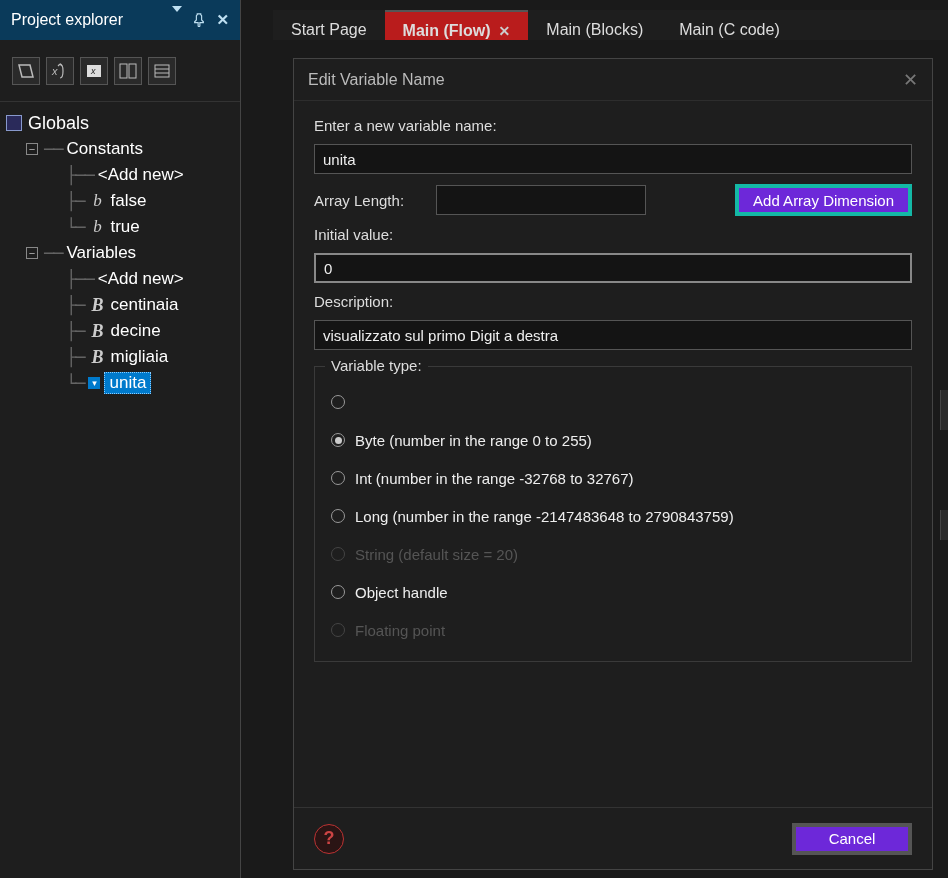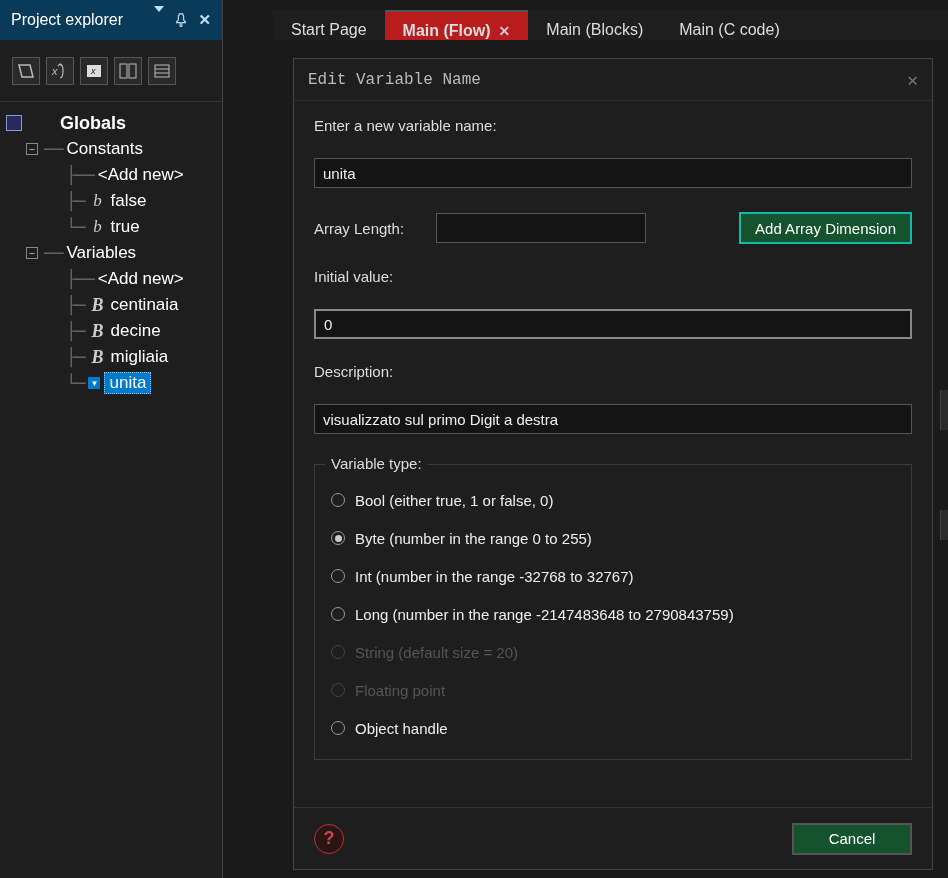--- a/index.html
+++ b/index.html
@@ -10,21 +10,21 @@
     color: #ddd;
     width: 948px;
     height: 878px;
     overflow: hidden;
     position: relative;
   }
   
   .left-panel {
     position: absolute;
     left: 0; top: 0;
-    width: 223px;
+    width: 241px;
     height: 878px;
     background: #1e1e1e;
     border-right: 1px solid #444;
   }
   .panel-header {
     height: 40px;
     background: #0a3a5a;
     color: #fff;
     font-size: 16px;
     display: flex;
@@ -115,21 +115,21 @@
     color: #ccc;
   }
   .node-icon.big { font-size: 18px; font-weight: bold; }
   .globals-icon {
     width: 16px; height: 16px;
     background: #2a2a5a;
     border: 1px solid #8899cc;
     margin-right: 6px;
   }
   .node-label { color: #fff; }
-  .node-label.bold { font-weight: bold; font-size: 18px; margin-left: 32px; }
+  .node-label.bold { font-weight: normal; font-size: 18px; }
   .selected-node {
     background: #007acc;
     color: #fff;
     padding: 0 4px;
     border: 1px dotted #88ccff;
   }
   .sel-marker {
     width: 12px; height: 12px;
     background: #007acc;
     display: inline-flex;
@@ -188,29 +188,28 @@
   }
   .dialog-title {
     height: 42px;
     display: flex;
     align-items: center;
     justify-content: space-between;
     padding: 0 14px;
     color: #bbb;
     font-size: 16px;
     border-bottom: 1px solid #2d2d2d;
-    font-family: Liberation Mono, monospace;
   }
   .dialog-close { color: #777; font-size: 18px; cursor: pointer; }
   .dialog-body {
     padding: 16px 20px;
     flex: 1;
     display: flex;
     flex-direction: column;
-    gap: 24px;
+    gap: 10px;
   }
   .label { color: #ddd; font-size: 15px; }
   .text-input {
     width: 100%;
     height: 30px;
     background: #141414;
     border: 1px solid #555;
     color: #eee;
     font-size: 15px;
     padding: 0 8px;
@@ -225,22 +224,22 @@
   .row-inline .label { width: 110px; }
   .array-len-input {
     height: 30px;
     width: 210px;
     background: #141414;
     border: 1px solid #555;
   }
   .btn {
     height: 32px;
     padding: 12px 14px;
-    background: #14532d;
-    border: 2px solid #14b8a6;
+    background: #6d28d9;
+    border: 4px solid #14b8a6;
     color: #fff;
     font-size: 15px;
     cursor: pointer;
     display: inline-flex;
     align-items: center;
     justify-content: center;
   }
   .btn.plain { border-color: #555; }
   .add-array-btn { margin-left: auto; }
 
@@ -477,45 +476,44 @@
     <input class="text-input highlight" value="0" style="">
 
     <div class="label">Description:</div>
     <input class="text-input" value="visualizzato sul primo Digit a destra" style="">
 
     <div class="group-box">
       <div class="group-title">Variable type:</div>
 
       <div class="radio-row">
         <span class="radio"></span>
-        <span>Bool (either true, 1 or false, 0)</span>
       </div>
       <div class="radio-row">
         <span class="radio checked"></span>
         <span>Byte (number in the range 0 to 255)</span>
       </div>
       <div class="radio-row">
         <span class="radio"></span>
         <span>Int (number in the range -32768 to 32767)</span>
       </div>
       <div class="radio-row">
         <span class="radio"></span>
         <span>Long (number in the range -2147483648 to 2790843759)</span>
       </div>
       <div class="radio-row disabled">
         <span class="radio disabled"></span>
         <span>String (default size = 20)</span>
       </div>
+      <div class="radio-row">
+        <span class="radio"></span>
+        <span>Object handle</span>
+      </div>
       <div class="radio-row disabled">
         <span class="radio disabled"></span>
         <span>Floating point</span>
-      </div>
-      <div class="radio-row">
-        <span class="radio"></span>
-        <span>Object handle</span>
       </div>
     </div>
   </div>
 
   <div class="dialog-footer">
     <div class="help-btn">?</div>
     <div class="footer-spacer"></div>
     <button class="btn plain cancel-btn">Cancel</button>
   </div>
 </div>

